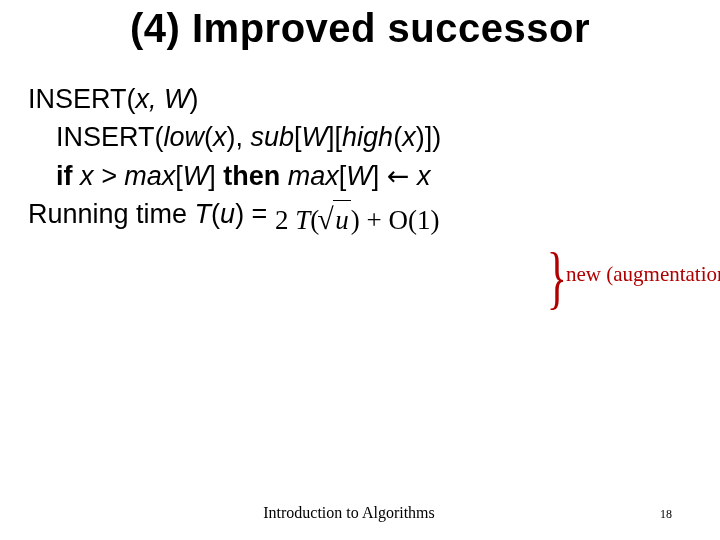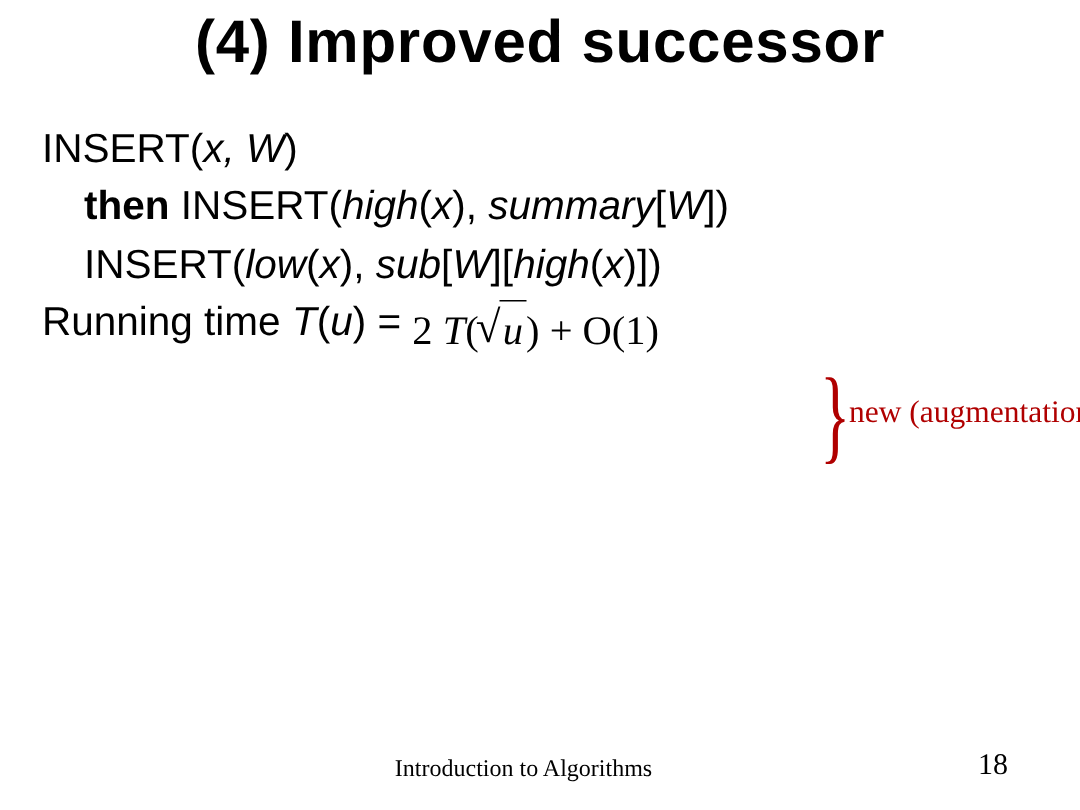--- a/index.html
+++ b/index.html
@@ -105,46 +105,46 @@
     width: 698px;
     text-align: center;
     font-family: 'Times New Roman', serif;
     font-size: 16px;
   }
   .footer-right {
     position: absolute;
     bottom: 18px;
     right: 48px;
     font-family: 'Times New Roman', serif;
-    font-size: 20px;
+    font-size: 12px;
   }
 </style>
 </head>
 <body>
 
 <div class="slide">
 
   <div class="title">(4) Improved successor</div>
 
   <div class="body">
 
     <div>
       <span>INSERT(</span><span class="it">x, W</span><span>)</span>
     </div>
 
 
-    <div class="i1">
-      <span class="b">then</span><span> INSERT(</span><span class="it">high</span><span>(</span><span class="it">x</span><span>), </span><span class="it">summary</span><span>[</span><span class="it">W</span><span>])</span>
-    </div>
 
     <div class="i1">
       <span>INSERT(</span><span class="it">low</span><span>(</span><span class="it">x</span><span>), </span><span class="it">sub</span><span>[</span><span class="it">W</span><span>][</span><span class="it">high</span><span>(</span><span class="it">x</span><span>)])</span>
     </div>
 
 
+    <div class="i1">
+      <span class="b">if</span><span class="it"> x &gt; max</span><span>[</span><span class="it">W</span><span>] </span><span class="b">then</span><span class="it"> max</span><span>[</span><span class="it">W</span><span>] </span><span class="arrow">←</span><span class="it">  x</span>
+    </div>
 
     <div>
       <span>Running time </span><span class="it">T</span><span>(</span><span class="it">u</span><span>) = </span><span class="recur"><span>2 </span><span class="it">T</span><span>(</span><span class="sqrt"><span class="bar it">u</span></span><span>)</span><span> + O(1)</span></span>
     </div>
 
 
 
   </div>
 
   <div class="brace-wrap">

